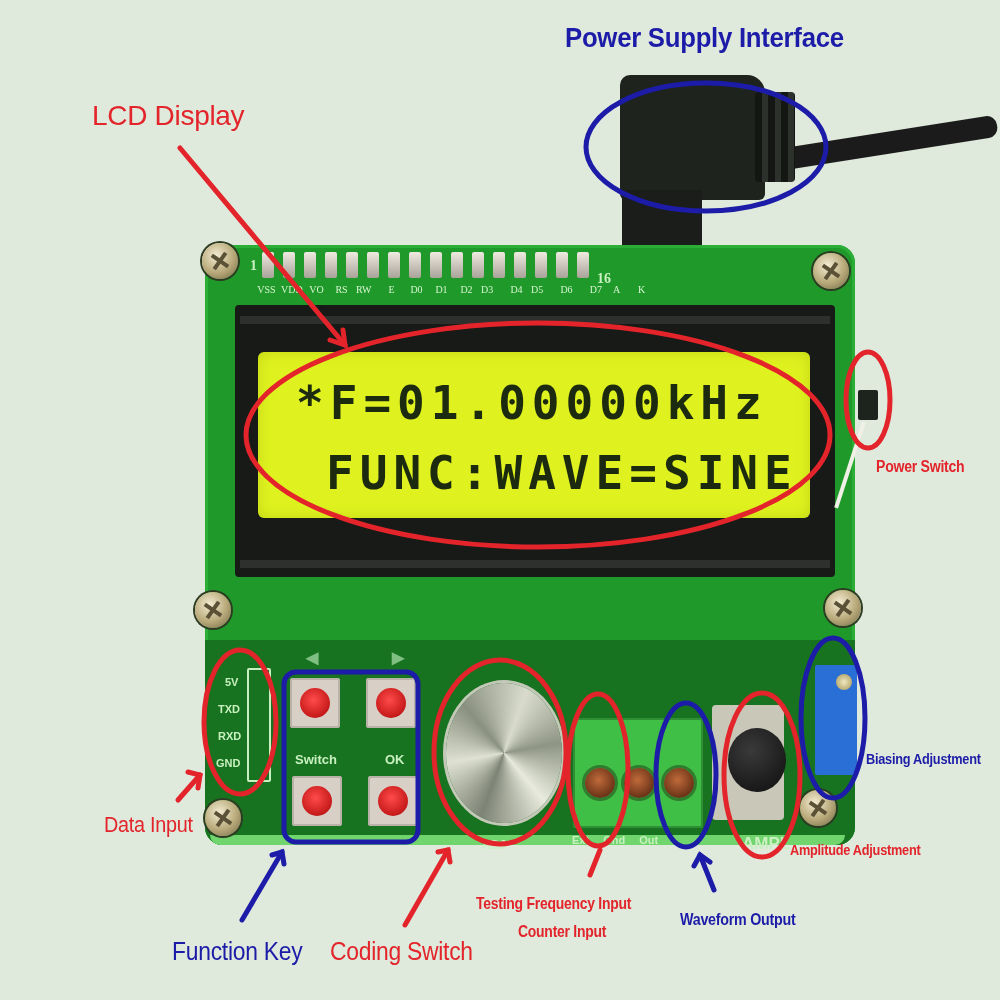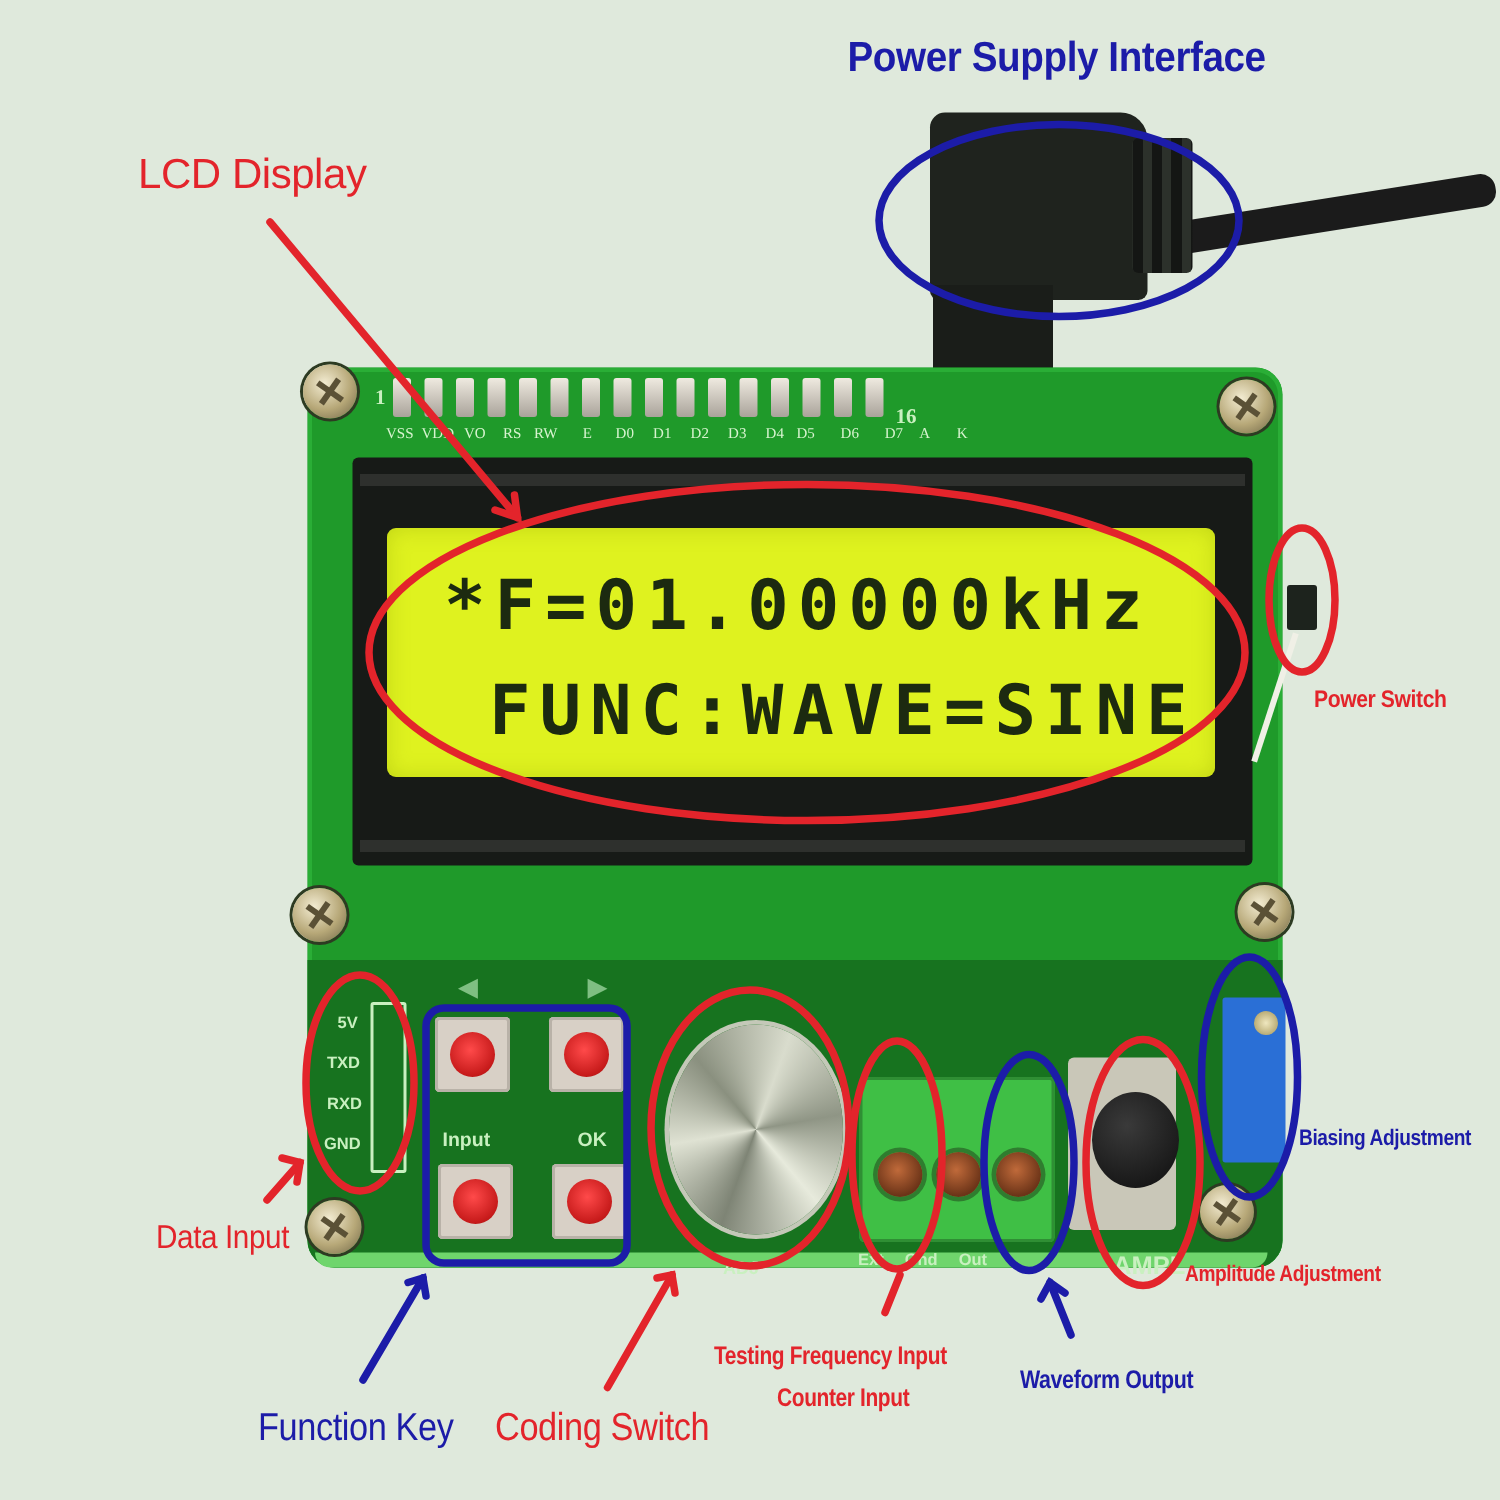--- a/index.html
+++ b/index.html
@@ -66,21 +66,21 @@
 <div class="abs" style="left:256px;top:284px;display:flex;gap:4px;font-family:'Liberation Serif',serif;font-size:10px;color:#d7f4cf;">
   <span style="width:21px;text-align:center">VSS</span>
   <span style="width:21px;text-align:center">VDD</span>
   <span style="width:21px;text-align:center">VO</span>
   <span style="width:21px;text-align:center">RS</span>
   <span style="width:21px;">RW</span>
   <span style="width:21px;text-align:center">E</span>
   <span style="width:21px;text-align:center">D0</span>
   <span style="width:21px;text-align:center">D1</span>
   <span style="width:21px;text-align:center">D2</span>
-  <span style="width:21px;text-align:center">D3</span>
+  <span style="width:21px;text-align:left">D3</span>
   <span style="width:21px;text-align:center">D4</span>
   <span style="width:21px;text-align:left">D5</span>
   <span style="width:21px;text-align:center">D6</span>
   <span style="width:21px;text-align:right">D7</span>
   <span style="width:21px;text-align:center">A</span>
   <span style="width:21px;text-align:center">K</span>
 </div>
 
 <div class="abs" style="left:235px;top:305px;width:600px;height:272px;background:#171a17;border-radius:4px;"></div>
 <div class="abs" style="left:240px;top:316px;width:590px;height:8px;background:#2e302d;"></div>
@@ -115,21 +115,21 @@
   </div>
 <div class="btn" style="left:366px;top:678px;">
   <div class="cap"></div>
   </div>
 <div class="btn" style="left:292px;top:776px;">
   <div class="cap"></div>
   </div>
 <div class="btn" style="left:368px;top:776px;">
   <div class="cap"></div>
   </div>
-<span class="silk" style="left:295px;top:752px;font-size:13px;">Input</span>
+<span class="silk" style="left:295px;top:752px;font-size:13px;">Switch</span>
 <span class="silk" style="left:385px;top:752px;font-size:13px;">OK</span>
 
 <div class="abs" style="left:446px;top:683px;width:116px;height:140px;border-radius:50%;
      background:conic-gradient(from 20deg,#d9dccd,#8f9585,#e7eadc,#7e8475,#dfe2d3,#8a907f,#d9dccd);
      box-shadow:0 0 0 3px #c4c8b8;"></div>
 <span class="silk" style="left:482px;top:838px;font-size:12px;">ADJ</span>
 
 <div class="abs" style="left:573px;top:718px;width:130px;height:110px;background:#3fbf45;border-radius:3px;box-shadow:inset 0 0 0 2px #2f8f34;"></div>
 <div class="term" style="left:585px;top:768px;"></div>
 <div class="term" style="left:624px;top:768px;"></div>

